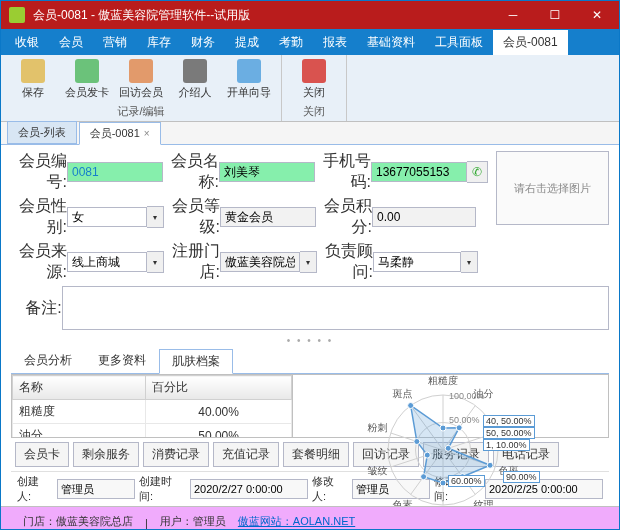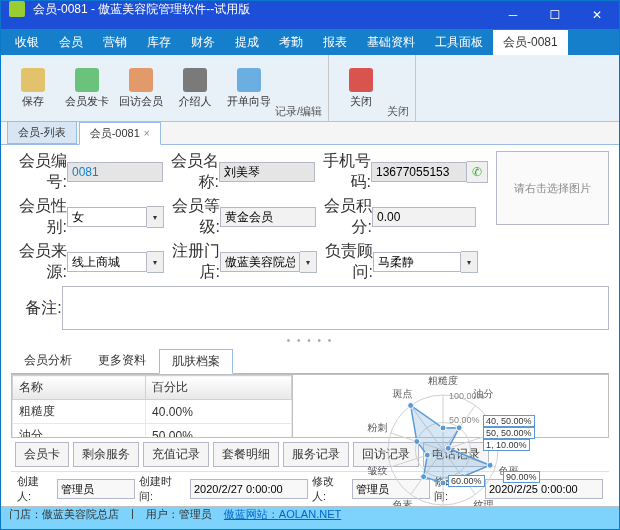--- a/index.html
+++ b/index.html
@@ -1,64 +1,64 @@
 <!DOCTYPE html>
 <html><head>
 <meta charset="utf-8">
 <style>
 html,body{margin:0;padding:0;font-family:"Microsoft YaHei",Arial,sans-serif;font-size:12px;color:#333;background:#fff}
 .window{width:620px;height:530px;border:1px solid #0a78c8;box-sizing:border-box;display:flex;flex-direction:column;overflow:hidden}
-.titlebar{height:28px;background:#1d4ed8;color:#fff;display:flex;padding:0 8px}
+.titlebar{height:28px;background:#b91c1c;color:#fff;display:flex;align-items:center;padding:0 8px}
 .title-icon{width:16px;height:16px;background:#9acd32;margin-right:8px;border-radius:2px}
 .title-text{flex:1;font-size:12px}
 .title-btns{display:flex;gap:14px}
 .title-btn{width:28px;height:28px;display:flex;align-items:center;justify-content:center;color:#fff;cursor:pointer}
 .menubar{height:26px;background:#157fcc;display:flex;align-items:center;padding:0 4px}
 .menu-item{padding:4px 10px;color:#fff;cursor:pointer}
 .menu-item.active{background:#fff;color:#333}
 .ribbon{height:66px;background:#e8f0f8;display:flex;border-bottom:1px solid #c0c0c0}
-.ribbon-group{display:flex;flex-direction:row;align-items:center;border-right:1px solid #c8c8c8;padding:2px 6px}
+.ribbon-group{display:flex;flex-direction:column;align-items:center;border-right:1px solid #c8c8c8;padding:2px 6px}
 .ribbon-btns{display:flex;gap:2px}
 .ribbon-btn{display:flex;flex-direction:column;align-items:center;width:48px;cursor:pointer;padding:2px}
 .ribbon-icon{width:24px;height:24px;border-radius:3px;margin-bottom:2px}
 .ribbon-lbl{font-size:11px;color:#333;text-align:center}
 .group-title{font-size:11px;color:#555;margin-top:auto}
 .doc-tabs{height:22px;background:#f5f5f5;display:flex;align-items:flex-end;padding:0 6px;border-bottom:1px solid #99bce8}
 .doc-tab{padding:3px 10px;border:1px solid #99bce8;background:#d8e6f4;margin-right:2px;cursor:pointer;font-size:11px;display:flex;align-items:center;gap:4px}
 .doc-tab.active{background:#fff;border-bottom:1px solid #fff;position:relative;top:1px}
 .tab-x{color:#888;font-size:10px;cursor:pointer}
 .content{flex:1;padding:6px 10px 0 10px;overflow:hidden;display:flex;flex-direction:column}
 .form-rows{display:flex}
 .form-left{flex:1}
 .row{display:flex;align-items:center;margin-bottom:3px}
 .lbl{width:56px;text-align:right;color:#333;font-size:16px}
-.inp{border:1px solid #b5b8c8;height:20px;box-sizing:border-box;padding:0 4px;font-size:12px;background:#e5e5e5}
+.inp{border:1px solid #b5b8c8;height:20px;box-sizing:border-box;padding:0 4px;font-size:12px;background:#86efac}
 .inp.ro{background:#f2f2f2}
 .dd{background:#fff}
 .dd-arrow{display:inline-flex;width:16px;height:20px;border:1px solid #b5b8c8;border-left:none;align-items:center;justify-content:center;font-size:8px;background:#f0f0f0}
 .pic-box{width:120px;height:72px;border:1px solid #b5b8c8;margin-left:8px;display:flex;align-items:center;justify-content:center;color:#888;font-size:11px;background:#fafafa}
 .memo{width:100%;height:38px;border:1px solid #b5b8c8;resize:none;font-size:12px}
 .dots{text-align:center;color:#aaa;font-size:10px;letter-spacing:2px;margin:2px 0}
 .sub-tabs{display:flex;border-bottom:1px solid #99bce8}
 .sub-tab{padding:3px 12px;border:1px solid transparent;cursor:pointer;font-size:12px}
 .sub-tab.active{border:1px solid #99bce8;border-bottom:1px solid #fff;background:#fff;position:relative;top:1px}
 .skin-area{display:flex;flex:1;min-height:0}
 .table-wrap{width:280px;border:1px solid #c0c0c0;overflow:auto}
 table{border-collapse:collapse;width:100%}
 th{background:linear-gradient(#fff,#e8e8e8);border:1px solid #d0d0d0;padding:3px 6px;text-align:left;font-weight:normal;font-size:12px}
 td{border:1px solid #e8e8e8;padding:3px 6px;font-size:12px}
-td.pct{text-align:left}
+td.pct{text-align:center}
 .chart-wrap{flex:1;border:1px solid #c0c0c0;border-left:none;position:relative;background:#fff}
 .data-lbl{position:absolute;font-size:9px;background:#fff;border:1px solid #5b9bd5;color:#333;padding:0 2px;white-space:nowrap}
 .bottom-btns{display:flex;gap:4px;padding:4px}
 .bbtn{border:1px solid #b5b8c8;background:#f5f5f5;padding:3px 8px;cursor:pointer;font-size:12px}
 .info-row{display:flex;align-items:center;padding:2px 6px;gap:4px;border-top:1px solid #e0e0e0}
 .info-lbl{font-size:11px;color:#333}
 .info-inp{border:1px solid #b5b8c8;height:18px;font-size:11px;padding:0 3px;background:#f8f8f8}
-.statusbar{height:22px;border-top:1px solid #c0c0c0;background:#7dd3fc;display:flex;align-items:flex-start;padding:0 8px;font-size:11px;gap:12px}
+.statusbar{height:22px;border-top:1px solid #c0c0c0;background:#f0abfc;display:flex;align-items:flex-end;padding:0 22px;font-size:11px;gap:12px}
 .link{color:#0066cc;text-decoration:underline;cursor:pointer}
 .radar-svg circle{fill:none;stroke:#d0d0d0}
 .radar-svg line{stroke:#d0d0d0}
 .radar-svg polygon{fill:rgba(91,155,213,0.25);stroke:#5b9bd5;stroke-width:1.5}
 .radar-svg .pt{fill:#5b9bd5;stroke:#fff;stroke-width:1}
 .phone-icon{display:inline-flex;width:20px;height:20px;border:1px solid #b5b8c8;border-left:none;align-items:center;justify-content:center;color:#3a3;background:#f0f0f0}
 </style>
 </head>
 <body>
 
@@ -249,24 +249,25 @@
             <circle class="pt" cx="123.84594580188327" cy="66.50203265468895" r="3"></circle>
             <circle class="pt" cx="117.67181112391397" cy="30.504065309377893" r="3"></circle>
             <text x="156" y="47.5" font-size="9" fill="#888">50.00%</text>
             <text x="156" y="24" font-size="9" fill="#888">100.00%</text>
           </svg><div class="data-lbl" style="left: 190px; top: 40px;">40, 50.00%</div><div class="data-lbl" style="left: 190px; top: 52px;">50, 50.00%</div><div class="data-lbl" style="left: 190px; top: 64px;">1, 10.00%</div><div class="data-lbl" style="left: 210px; top: 96px;">90.00%</div><div class="data-lbl" style="left: 155px; top: 100px;">60.00%</div></div>
     </div>
 
     <div class="bottom-btns" id="bbtns">
         <div class="bbtn">会员卡</div>
         <div class="bbtn">剩余服务</div>
+        <div class="bbtn">消费记录</div>
         <div class="bbtn">充值记录</div>
         <div class="bbtn">套餐明细</div>
+        <div class="bbtn">回访记录</div>
         <div class="bbtn">服务记录</div>
-        <div class="bbtn">回访记录</div>
         <div class="bbtn">电话记录</div>
       </div>
 
     <div class="info-row">
       <span class="info-lbl">创建人:</span>
       <input class="info-inp" style="width: 70px;" value="管理员">
       <span class="info-lbl">创建时间:</span>
       <input class="info-inp" style="width: 110px;" value="2020/2/27 0:00:00">
       <span class="info-lbl">修改人:</span>
       <input class="info-inp" style="width: 70px;" value="管理员">

